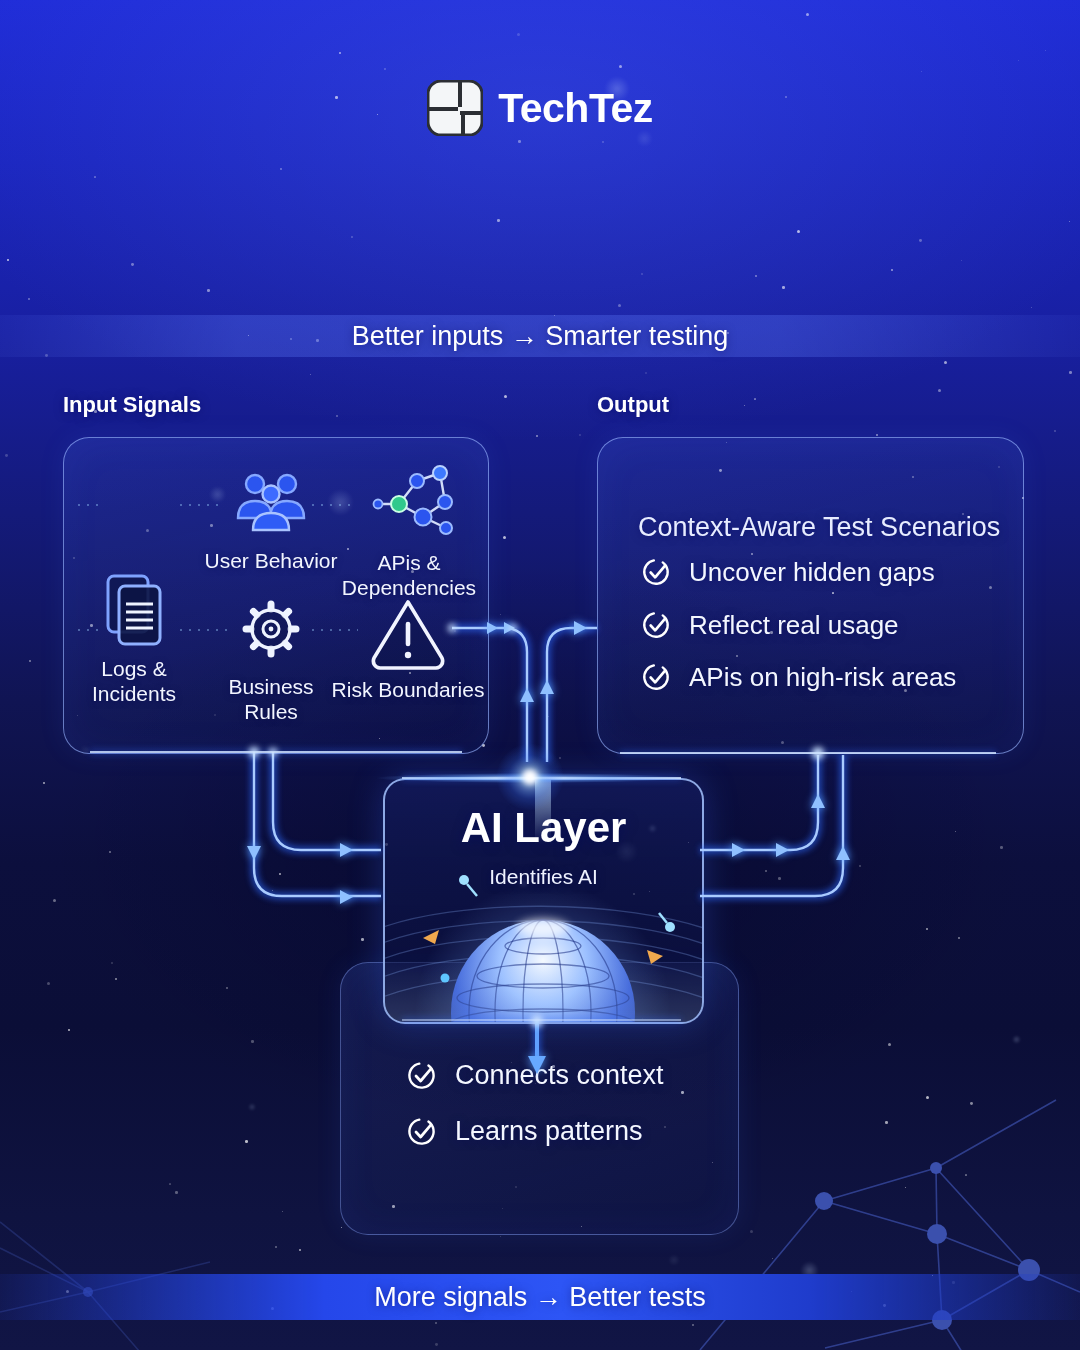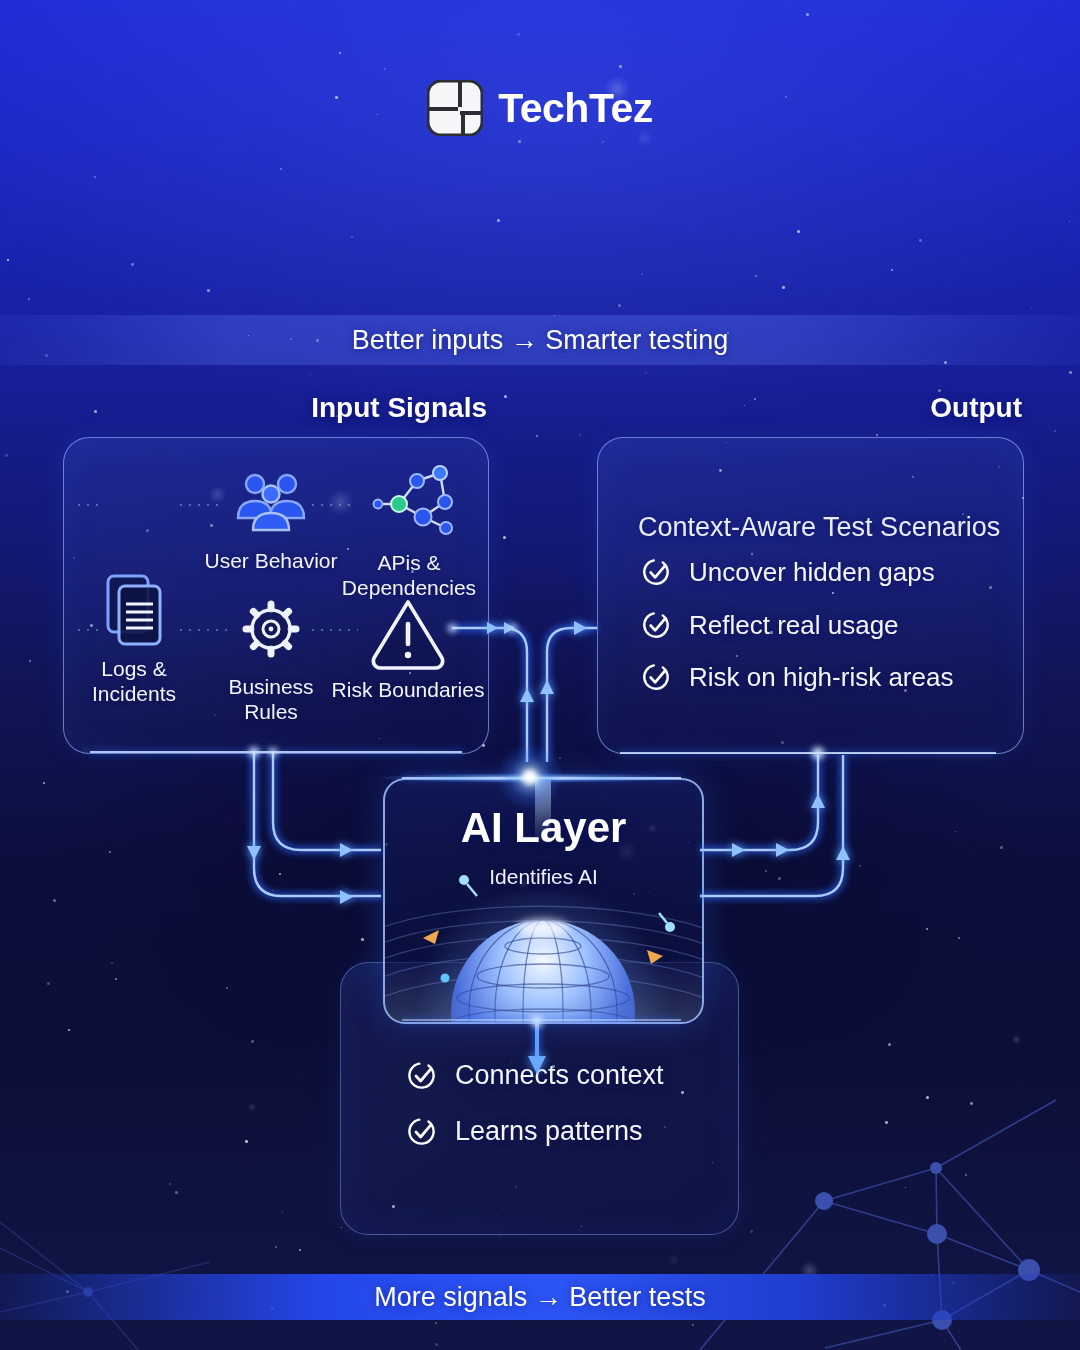--- a/index.html
+++ b/index.html
@@ -11,24 +11,24 @@
                radial-gradient(700px 420px at 50% 63%,rgba(0,0,30,.35),transparent 70%);}
   #stars{position:absolute;inset:0;z-index:1;pointer-events:none;}
   #stars i{position:absolute;border-radius:50%;background:#fff;display:block;}
   #stars b{position:absolute;border-radius:50%;display:block;
     background:radial-gradient(circle,rgba(205,225,255,.9),transparent 70%);filter:blur(1px);}
   .abs{position:absolute;}
   
   #logo-row{left:0;right:0;top:80px;display:flex;justify-content:center;align-items:center;gap:15px;z-index:4;}
   #brand-name{font-size:41px;font-weight:bold;letter-spacing:-.5px;}
   #title{left:0;right:0;top:160px;text-align:center;font-size:47px;font-weight:bold;line-height:1.14;letter-spacing:-.5px;z-index:4;text-shadow:0 2px 14px rgba(0,10,90,.45);}
-  .band{left:0;right:0;height:50px;z-index:3;display:flex;align-items:center;justify-content:center;font-size:27px;color:#fff;text-shadow:0 1px 8px rgba(0,10,90,.5);}
+  .band{left:0;right:0;height:42px;z-index:3;display:flex;align-items:center;justify-content:center;font-size:27px;color:#fff;text-shadow:0 1px 8px rgba(0,10,90,.5);}
   #banner-top{top:315px;background:linear-gradient(90deg,rgba(95,125,255,.08),rgba(95,125,255,.30) 22%,rgba(95,125,255,.30) 72%,rgba(95,125,255,.06));}
   #banner-bottom{top:1274px;height:46px;background:linear-gradient(90deg,rgba(35,60,200,.12),#2547ea 30%,#2d55f5 52%,#1f3ccc 75%,rgba(35,60,200,.10));}
-  .col-heading{top:392px;text-align:right;font-size:28px;font-weight:bold;z-index:4;text-shadow:0 1px 10px rgba(0,10,90,.5);}
+  .col-heading{top:392px;text-align:left;font-size:22px;font-weight:bold;z-index:4;text-shadow:0 1px 10px rgba(0,10,90,.5);}
   
   .panel{border:1.5px solid rgba(150,180,255,.65);border-radius:26px;z-index:2;
     background:linear-gradient(165deg,rgba(80,110,230,.16),rgba(18,26,85,.14));
     box-shadow:0 0 26px rgba(60,110,255,.10), inset 0 0 40px rgba(70,120,255,.07);}
   #input-panel{left:63px;top:437px;width:424px;height:315px;}
   #output-panel{left:597px;top:437px;width:425px;height:315px;}
   #bottom-panel{left:340px;top:962px;width:397px;height:271px;border-radius:28px;border-color:rgba(140,170,255,.42);}
   .sig-item{position:absolute;display:flex;flex-direction:column;align-items:center;text-align:center;}
   .sig-label{margin-top:7px;font-size:21px;line-height:1.18;color:#f2f5ff;text-shadow:0 1px 6px rgba(0,10,80,.6);}
   .sig-icon{display:block;}
@@ -338,21 +338,21 @@
         <circle cx="15" cy="15" r="11" fill="none" stroke="#fff" stroke-width="2.2" stroke-dasharray="60 9" transform="rotate(-55 15 15)" stroke-linecap="round"></circle>
         <path d="M10 15.5 l4.2 4.5 L23.5 9" fill="none" stroke="#fff" stroke-width="2.5" stroke-linecap="round" stroke-linejoin="round"></path>
       </svg>
       <span>Reflect real usage</span>
     </div>
     <div class="check-row" style="left:42px;top:223px;">
       <svg width="32" height="32" viewBox="0 0 30 30">
         <circle cx="15" cy="15" r="11" fill="none" stroke="#fff" stroke-width="2.2" stroke-dasharray="60 9" transform="rotate(-55 15 15)" stroke-linecap="round"></circle>
         <path d="M10 15.5 l4.2 4.5 L23.5 9" fill="none" stroke="#fff" stroke-width="2.5" stroke-linecap="round" stroke-linejoin="round"></path>
       </svg>
-      <span>Risk on high-risk areas</span>
+      <span>APis on high-risk areas</span>
     </div>
   </div>
 
   <div id="bottom-panel" class="panel abs">
     <div class="check-row" style="left:64px;top:96px;">
       <svg width="33" height="33" viewBox="0 0 30 30">
         <circle cx="15" cy="15" r="11" fill="none" stroke="#fff" stroke-width="2.2" stroke-dasharray="60 9" transform="rotate(-55 15 15)" stroke-linecap="round"></circle>
         <path d="M10 15.5 l4.2 4.5 L23.5 9" fill="none" stroke="#fff" stroke-width="2.5" stroke-linecap="round" stroke-linejoin="round"></path>
       </svg>
       <span>Connects context</span>

